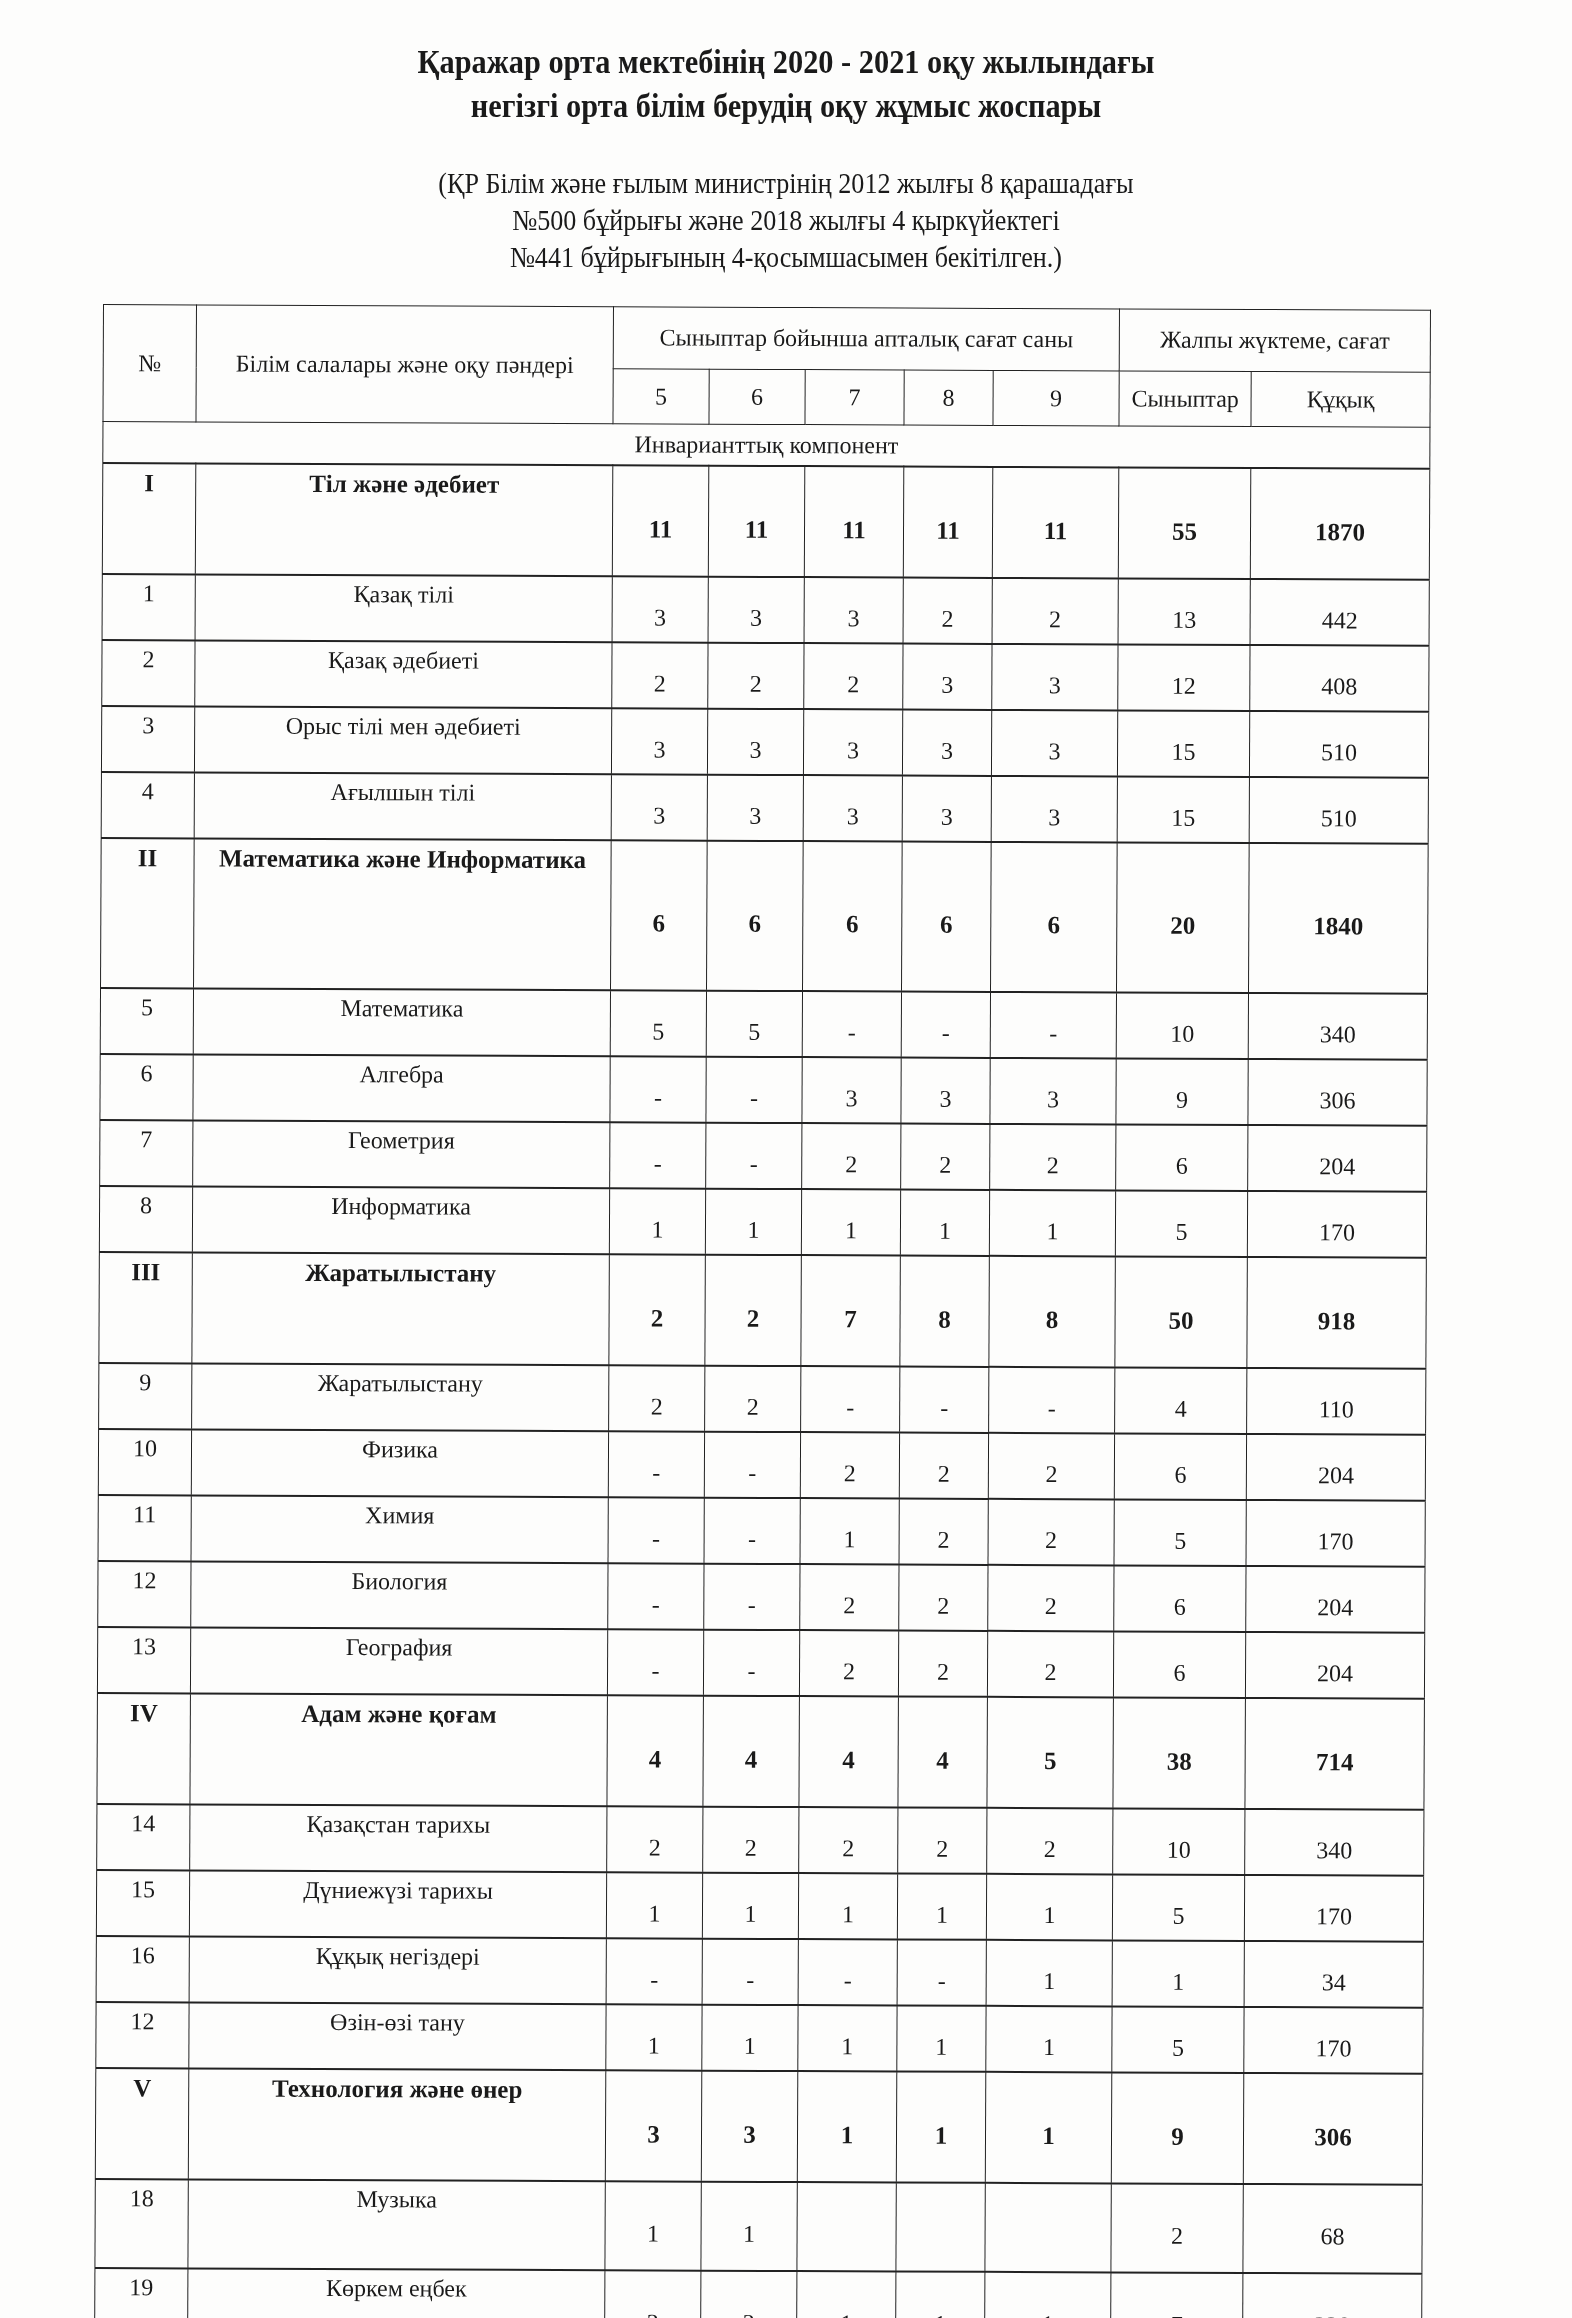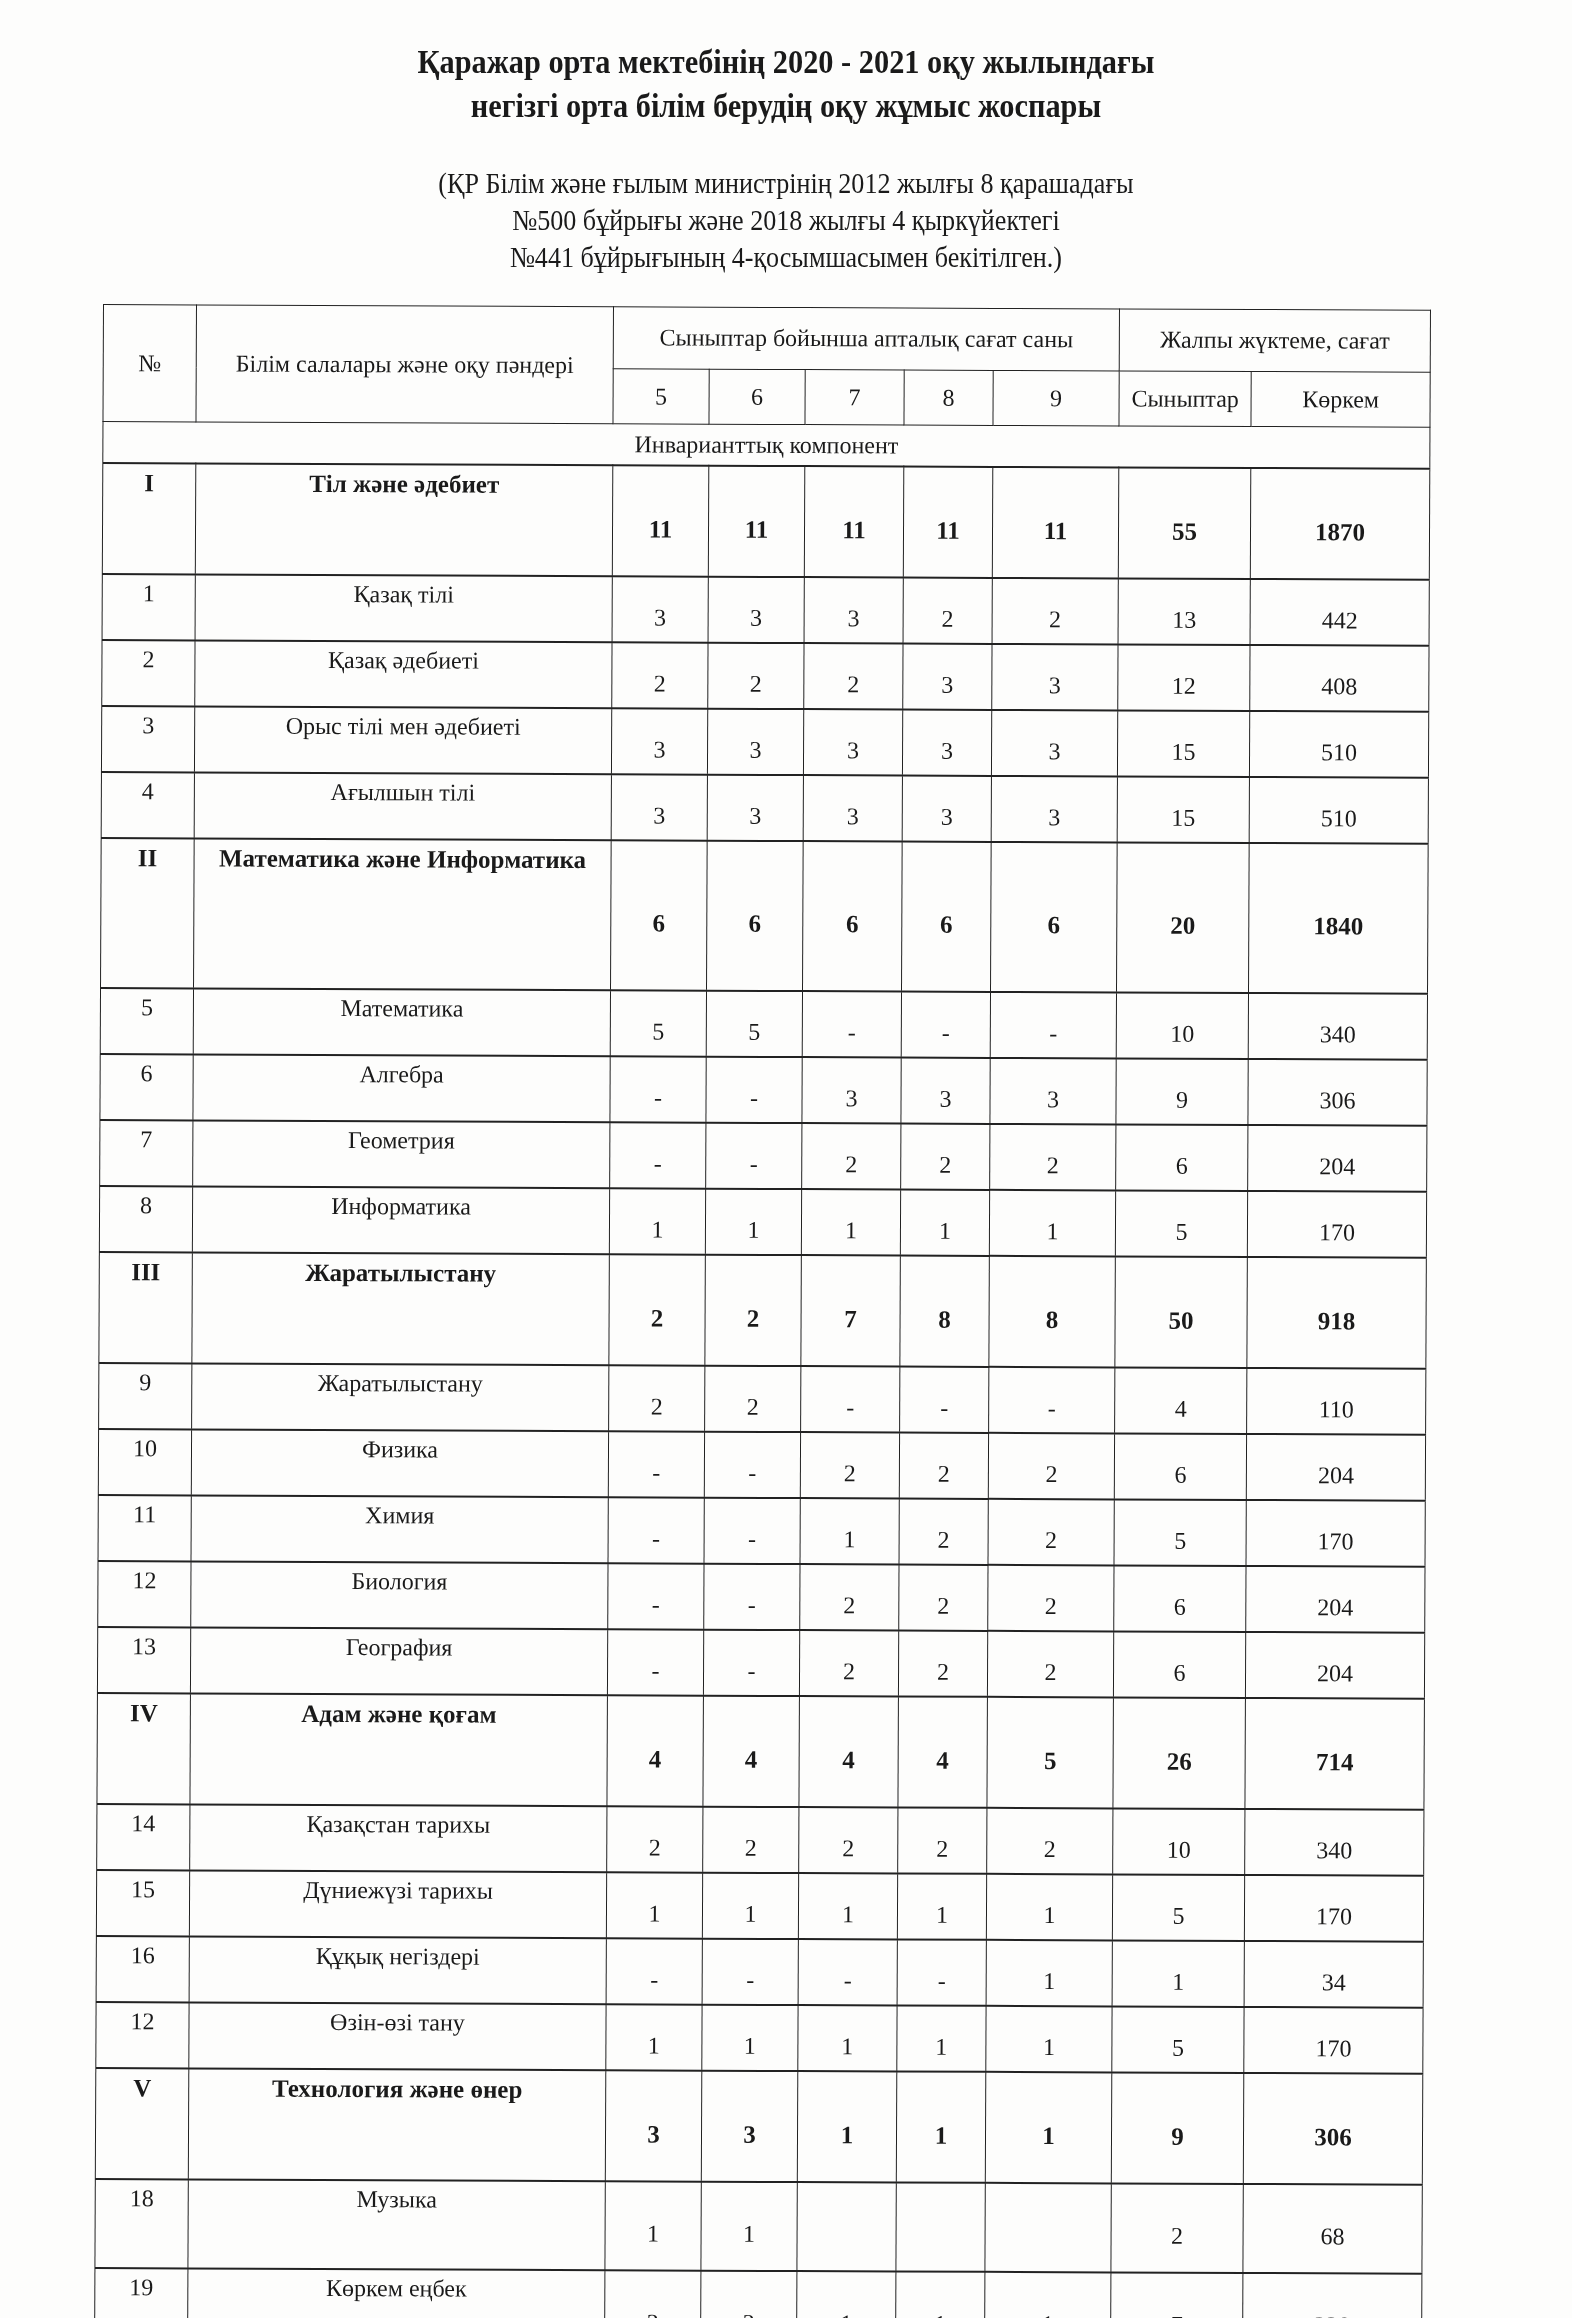--- a/index.html
+++ b/index.html
@@ -75,21 +75,21 @@
         <th colspan="5">Сыныптар бойынша апталық сағат саны</th>
         <th colspan="2">Жалпы жүктеме, сағат</th>
       </tr>
       <tr class="hd2">
         <th>5</th>
         <th>6</th>
         <th>7</th>
         <th>8</th>
         <th>9</th>
         <th>Сыныптар</th>
-        <th>Көркем</th>
+        <th>Құқық</th>
       </tr>
     </thead>
     <tbody id="tbody">
       <tr class="comp">
         <td colspan="9">Инварианттық компонент</td>
       </tr>
     <tr class="h-sec hr">
           <td class="b num">I</td>
           <td class="b subj">Тіл және әдебиет</td>
           <td class="b val">11</td>
@@ -266,21 +266,21 @@
           <td class="val">204</td>
         </tr>
         <tr class="h-sec hr">
           <td class="b num">IV</td>
           <td class="b subj">Адам және қоғам</td>
           <td class="b val">4</td>
           <td class="b val">4</td>
           <td class="b val">4</td>
           <td class="b val">4</td>
           <td class="b val">5</td>
-          <td class="b val">26</td>
+          <td class="b val">38</td>
           <td class="b val">714</td>
         </tr>
         <tr class="h-row hr">
           <td class="num">14</td>
           <td class="subj">Қазақстан тарихы</td>
           <td class="val">2</td>
           <td class="val">2</td>
           <td class="val">2</td>
           <td class="val">2</td>
           <td class="val">2</td>

